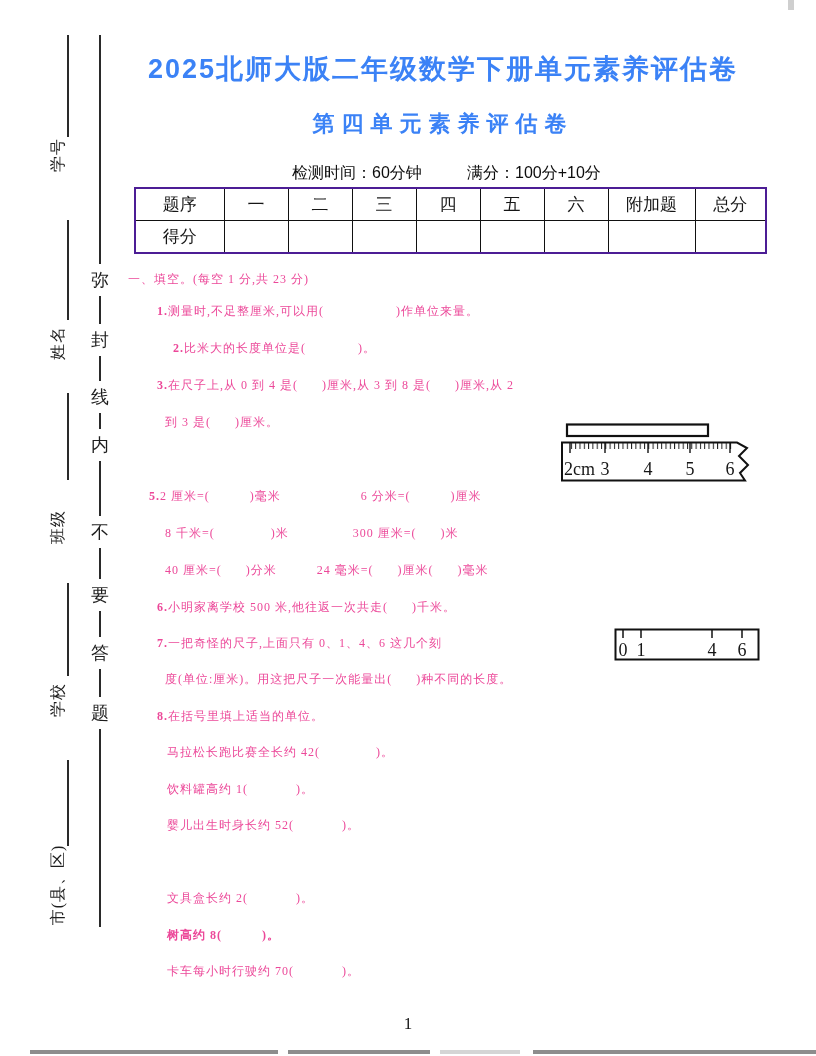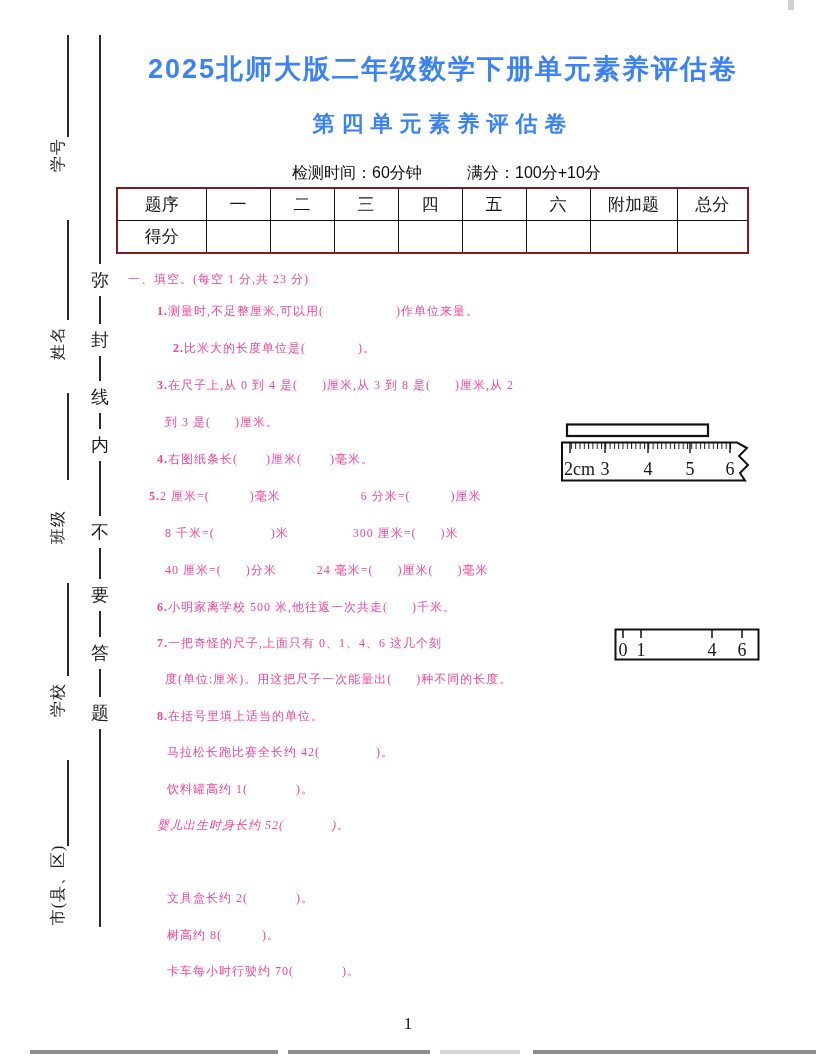--- a/index.html
+++ b/index.html
@@ -21,22 +21,22 @@
     font-size:18px;background:#ffffff;padding:4px 0;color:#1d1d1d;
   }
   
   .hdr{position:absolute;left:443px;transform:translateX(-50%);white-space:nowrap;
        font-family:Liberation Sans, sans-serif;font-weight:bold;color:#3b82f6;}
   .main-title{top:51px;font-size:27px;letter-spacing:2px;}
   .sub-title{top:109px;font-size:22px;letter-spacing:7px;}
   .exam-info{position:absolute;top:163px;font-family:"Liberation Sans","DejaVu Sans",sans-serif;
              font-weight:normal;font-size:16px;white-space:nowrap;color:#0d0d0d;}
   
-  table.score{position:absolute;left:116px;top:187px;border-collapse:collapse;
-              table-layout:fixed;border:2px solid #7f1d1d;}
+  table.score{position:absolute;left:134px;top:187px;border-collapse:collapse;
+              table-layout:fixed;border:2px solid #4c1d95;}
   table.score td{border:1.5px solid #111;height:31px;text-align:center;
                  font-size:17px;padding:0;color:#161616;}
   
   .line{position:absolute;font-size:12px;letter-spacing:1px;white-space:pre;color:#ec4899;}
   .line b{font-weight:bold;}
   
   .pagenum{position:absolute;left:408px;top:1014px;transform:translateX(-50%);font-size:17px;}
   .edge{position:absolute;height:4px;background:#8d8d8d;}
   svg text{fill:#161616;}
 </style>
@@ -112,33 +112,32 @@
     </tr>
   </tbody>
     </table>
 
   <div class="line" style="top:271px;left:128px;">一、填空。(每空 1 分,共 23 分)</div>
 
   <div class="line" style="top:303px;left:157px;"><b>1.</b><span>测量时,不足整厘米,可以用(                  )作单位来量。</span></div>
   <div class="line" style="top:340px;left:157px;margin-left:16px;"><b>2.</b><span>比米大的长度单位是(             )。</span></div>
   <div class="line" style="top:377px;left:157px;"><b>3.</b><span>在尺子上,从 0 到 4 是(      )厘米,从 3 到 8 是(      )厘米,从 2</span></div>
   <div class="line" style="top:414px;left:165px;"><b></b><span>到 3 是(      )厘米。</span></div>
-  <div class="line" style="top:451px;left:157px;"><b>4.</b><span>右图纸条长(       )厘米(       )毫米。</span></div>
   <div class="line" style="top:488px;left:149px;"><b>5.</b><span>2 厘米=(          )毫米                    6 分米=(          )厘米</span></div>
   <div class="line" style="top:525px;left:165px;"><b></b><span>8 千米=(              )米                300 厘米=(      )米</span></div>
   <div class="line" style="top:562px;left:165px;"><b></b><span>40 厘米=(      )分米          24 毫米=(      )厘米(      )毫米</span></div>
   <div class="line" style="top:599px;left:157px;"><b>6.</b><span>小明家离学校 500 米,他往返一次共走(      )千米。</span></div>
   <div class="line" style="top:635px;left:157px;"><b>7.</b><span>一把奇怪的尺子,上面只有 0、1、4、6 这几个刻</span></div>
   <div class="line" style="top:671px;left:165px;"><b></b><span>度(单位:厘米)。用这把尺子一次能量出(      )种不同的长度。</span></div>
   <div class="line" style="top:708px;left:157px;"><b>8.</b><span>在括号里填上适当的单位。</span></div>
   <div class="line" style="top:744px;left:167px;"><b></b><span>马拉松长跑比赛全长约 42(              )。</span></div>
   <div class="line" style="top:781px;left:167px;"><b></b><span>饮料罐高约 1(            )。</span></div>
-  <div class="line" style="top:817px;left:157px;font-style:italic;"><b></b><span>婴儿出生时身长约 52(            )。</span></div>
+  <div class="line" style="top:817px;left:167px;"><b></b><span>婴儿出生时身长约 52(            )。</span></div>
   <div class="line" style="top:890px;left:167px;"><b></b><span>文具盒长约 2(            )。</span></div>
-  <div class="line" style="top:927px;left:167px;"><b></b><span>树高约 8(          )。</span></div>
+  <div class="line" style="top:927px;left:167px;font-weight:bold;"><b></b><span>树高约 8(          )。</span></div>
   <div class="line" style="top:963px;left:167px;"><b></b><span>卡车每小时行驶约 70(            )。</span></div>
 
   <svg class="abs" style="left:558px;top:420px;" width="205" height="64" viewBox="0 0 205 64">
     <defs>
       <pattern id="mmticks" width="4.3" height="64" patternUnits="userSpaceOnUse">
         <line x1="0.5" y1="23" x2="0.5" y2="29" stroke="#1a1a1a" stroke-width="1"></line>
       </pattern>
     </defs>
     <path d="M4,22.5 H179 L189,28 L181,36 L190,45 L182,53 L187,60.5 H4 Z" fill="#ffffff" stroke="#111" stroke-width="2"></path>
     <rect x="12" y="23" width="162" height="7" fill="url(#mmticks)"></rect>

